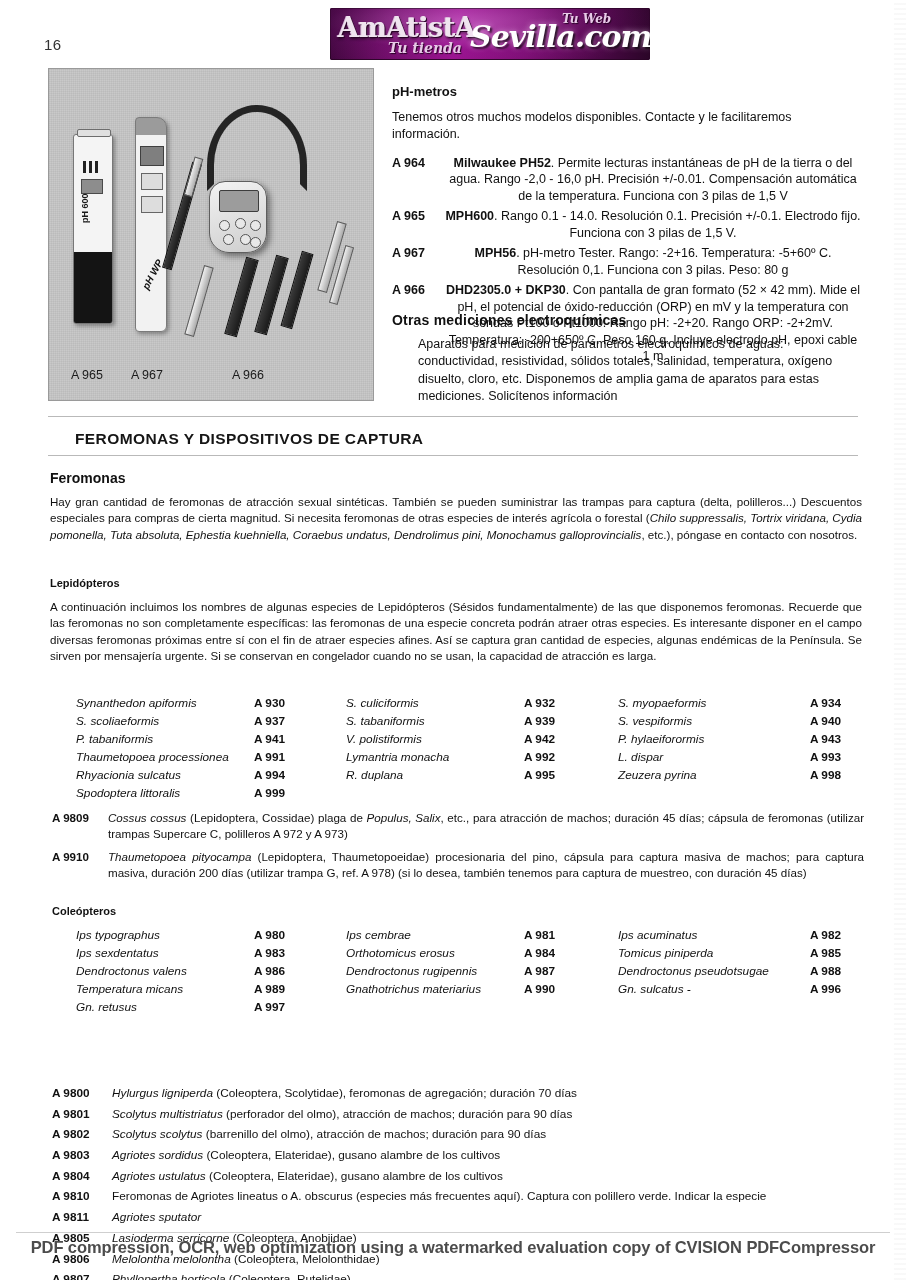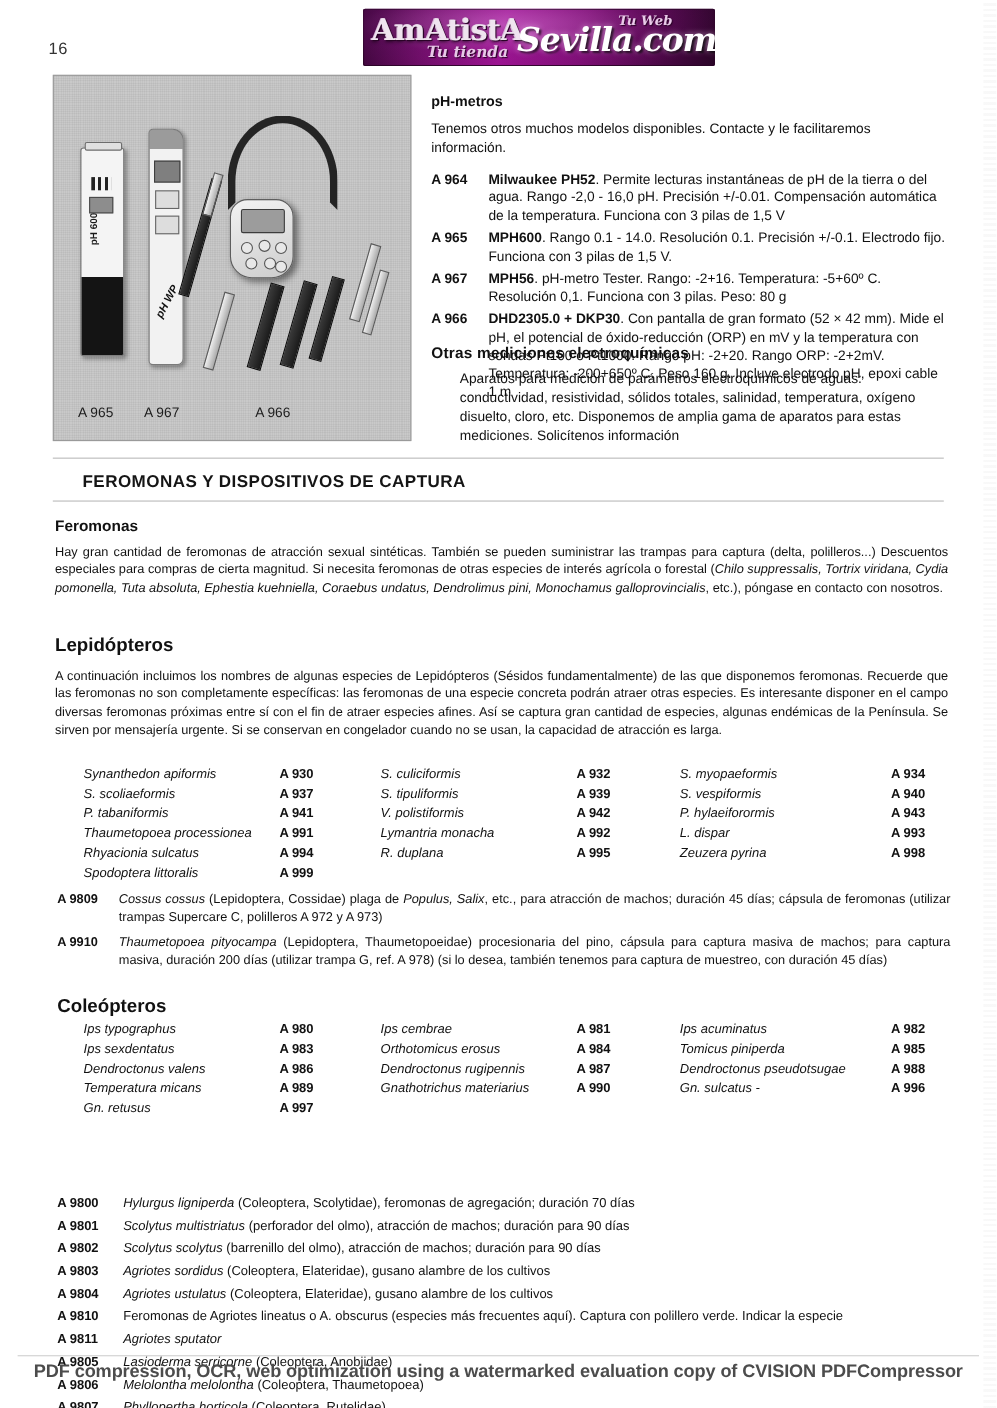--- a/index.html
+++ b/index.html
@@ -101,35 +101,35 @@
   .pdark { position:absolute; background: linear-gradient(90deg,#3a3a3a,#1a1a1a); border:1px solid #0d0d0d; }
   .caption {
     position:absolute; bottom:18px; font-size:12.5px; color:#1b1b1b; font-weight:400;
   }
   
   .rt { position:absolute; left:392px; width:470px; }
   h3.sec { font-size:13px; font-weight:700; margin:0 0 10px 0; }
   p.intro { font-size:12.5px; margin:0 0 12px 0; line-height:1.35; }
   .item { display:flex; margin-bottom:4px; font-size:12.5px; line-height:1.32; }
   .item .code { flex:0 0 52px; font-weight:700; }
-  .item .body { flex:1 1 auto; }
+  .item .body { flex:1 1 auto;text-align:center; }
   .item .body b { font-weight:700; }
   h2.big {
     font-size:14px; font-weight:700; margin:0 0 8px 0; letter-spacing:.2px;
   }
   .indent { margin-left:26px; font-size:12.5px; line-height:1.38; }
   
   .rule { position:absolute; left:48px; width:810px; height:1px; background:#b9b9b9; }
   .sect-title {
     position:absolute; left:75px; font-size:15.5px; font-weight:700; letter-spacing:.4px;
     color:#151515;
   }
   
   .fw { position:absolute; left:50px; width:812px; }
-  .h-sub { font-size:17px; font-weight:700; margin:0 0 8px 0; }
+  .h-sub { font-size:11px; font-weight:700; margin:0 0 8px 0; }
   p.just { font-size:11.6px; line-height:1.42; margin:0 0 8px 0; text-align:justify; }
   i, em { font-style:italic; }
   
   .sp-grid { display:grid; grid-template-columns: 178px 70px 22px 178px 70px 24px 192px 60px;
              font-size:11.8px; row-gap:4px; }
   .sp-name { font-style:italic; }
   .sp-code { font-weight:700; }
   
   .nitem { display:flex; font-size:11.6px; line-height:1.42; margin-bottom:6px; }
   .nitem .ncode { flex:0 0 56px; font-weight:700; }
@@ -248,21 +248,21 @@
         <div></div>
       <div class="sp-name">S. culiciformis</div>
       <div class="sp-code">A 932</div>
         <div></div>
       <div class="sp-name">S. myopaeformis</div>
       <div class="sp-code">A 934</div>
 
       <div class="sp-name">S. scoliaeformis</div>
       <div class="sp-code">A 937</div>
         <div></div>
-      <div class="sp-name">S. tipuliformis</div>
+      <div class="sp-name">S. tabaniformis</div>
       <div class="sp-code">A 939</div>
         <div></div>
       <div class="sp-name">S. vespiformis</div>
       <div class="sp-code">A 940</div>
 
       <div class="sp-name">P. tabaniformis</div>
       <div class="sp-code">A 941</div>
         <div></div>
       <div class="sp-name">V. polistiformis</div>
       <div class="sp-code">A 942</div>
@@ -391,21 +391,21 @@
     <div class="litem">
       <span class="lcode">A 9811</span>
       <span class="ltext"><i>Agriotes sputator</i><span></span></span>
     </div>
     <div class="litem">
       <span class="lcode">A 9805</span>
       <span class="ltext"><i>Lasioderma serricorne</i><span> (Coleoptera, Anobiidae)</span></span>
     </div>
     <div class="litem">
       <span class="lcode">A 9806</span>
-      <span class="ltext"><i>Melolontha melolontha</i><span> (Coleoptera, Thaumetopoea)</span></span>
+      <span class="ltext"><i>Melolontha melolontha</i><span> (Coleoptera, Melolonthidae)</span></span>
     </div>
     <div class="litem">
       <span class="lcode">A 9807</span>
       <span class="ltext"><i>Phyllopertha horticola</i><span> (Coleoptera, Rutelidae)</span></span>
     </div>
     <div class="litem">
       <span class="lcode">A 9808</span>
       <span class="ltext"><i>Rhynchophorus ferrugineus</i><span> (Coleoptera, Curculionidae), gorgojo de las palmeras (utilizar trampa ref. A 9782)</span></span>
     </div>
   </div>

